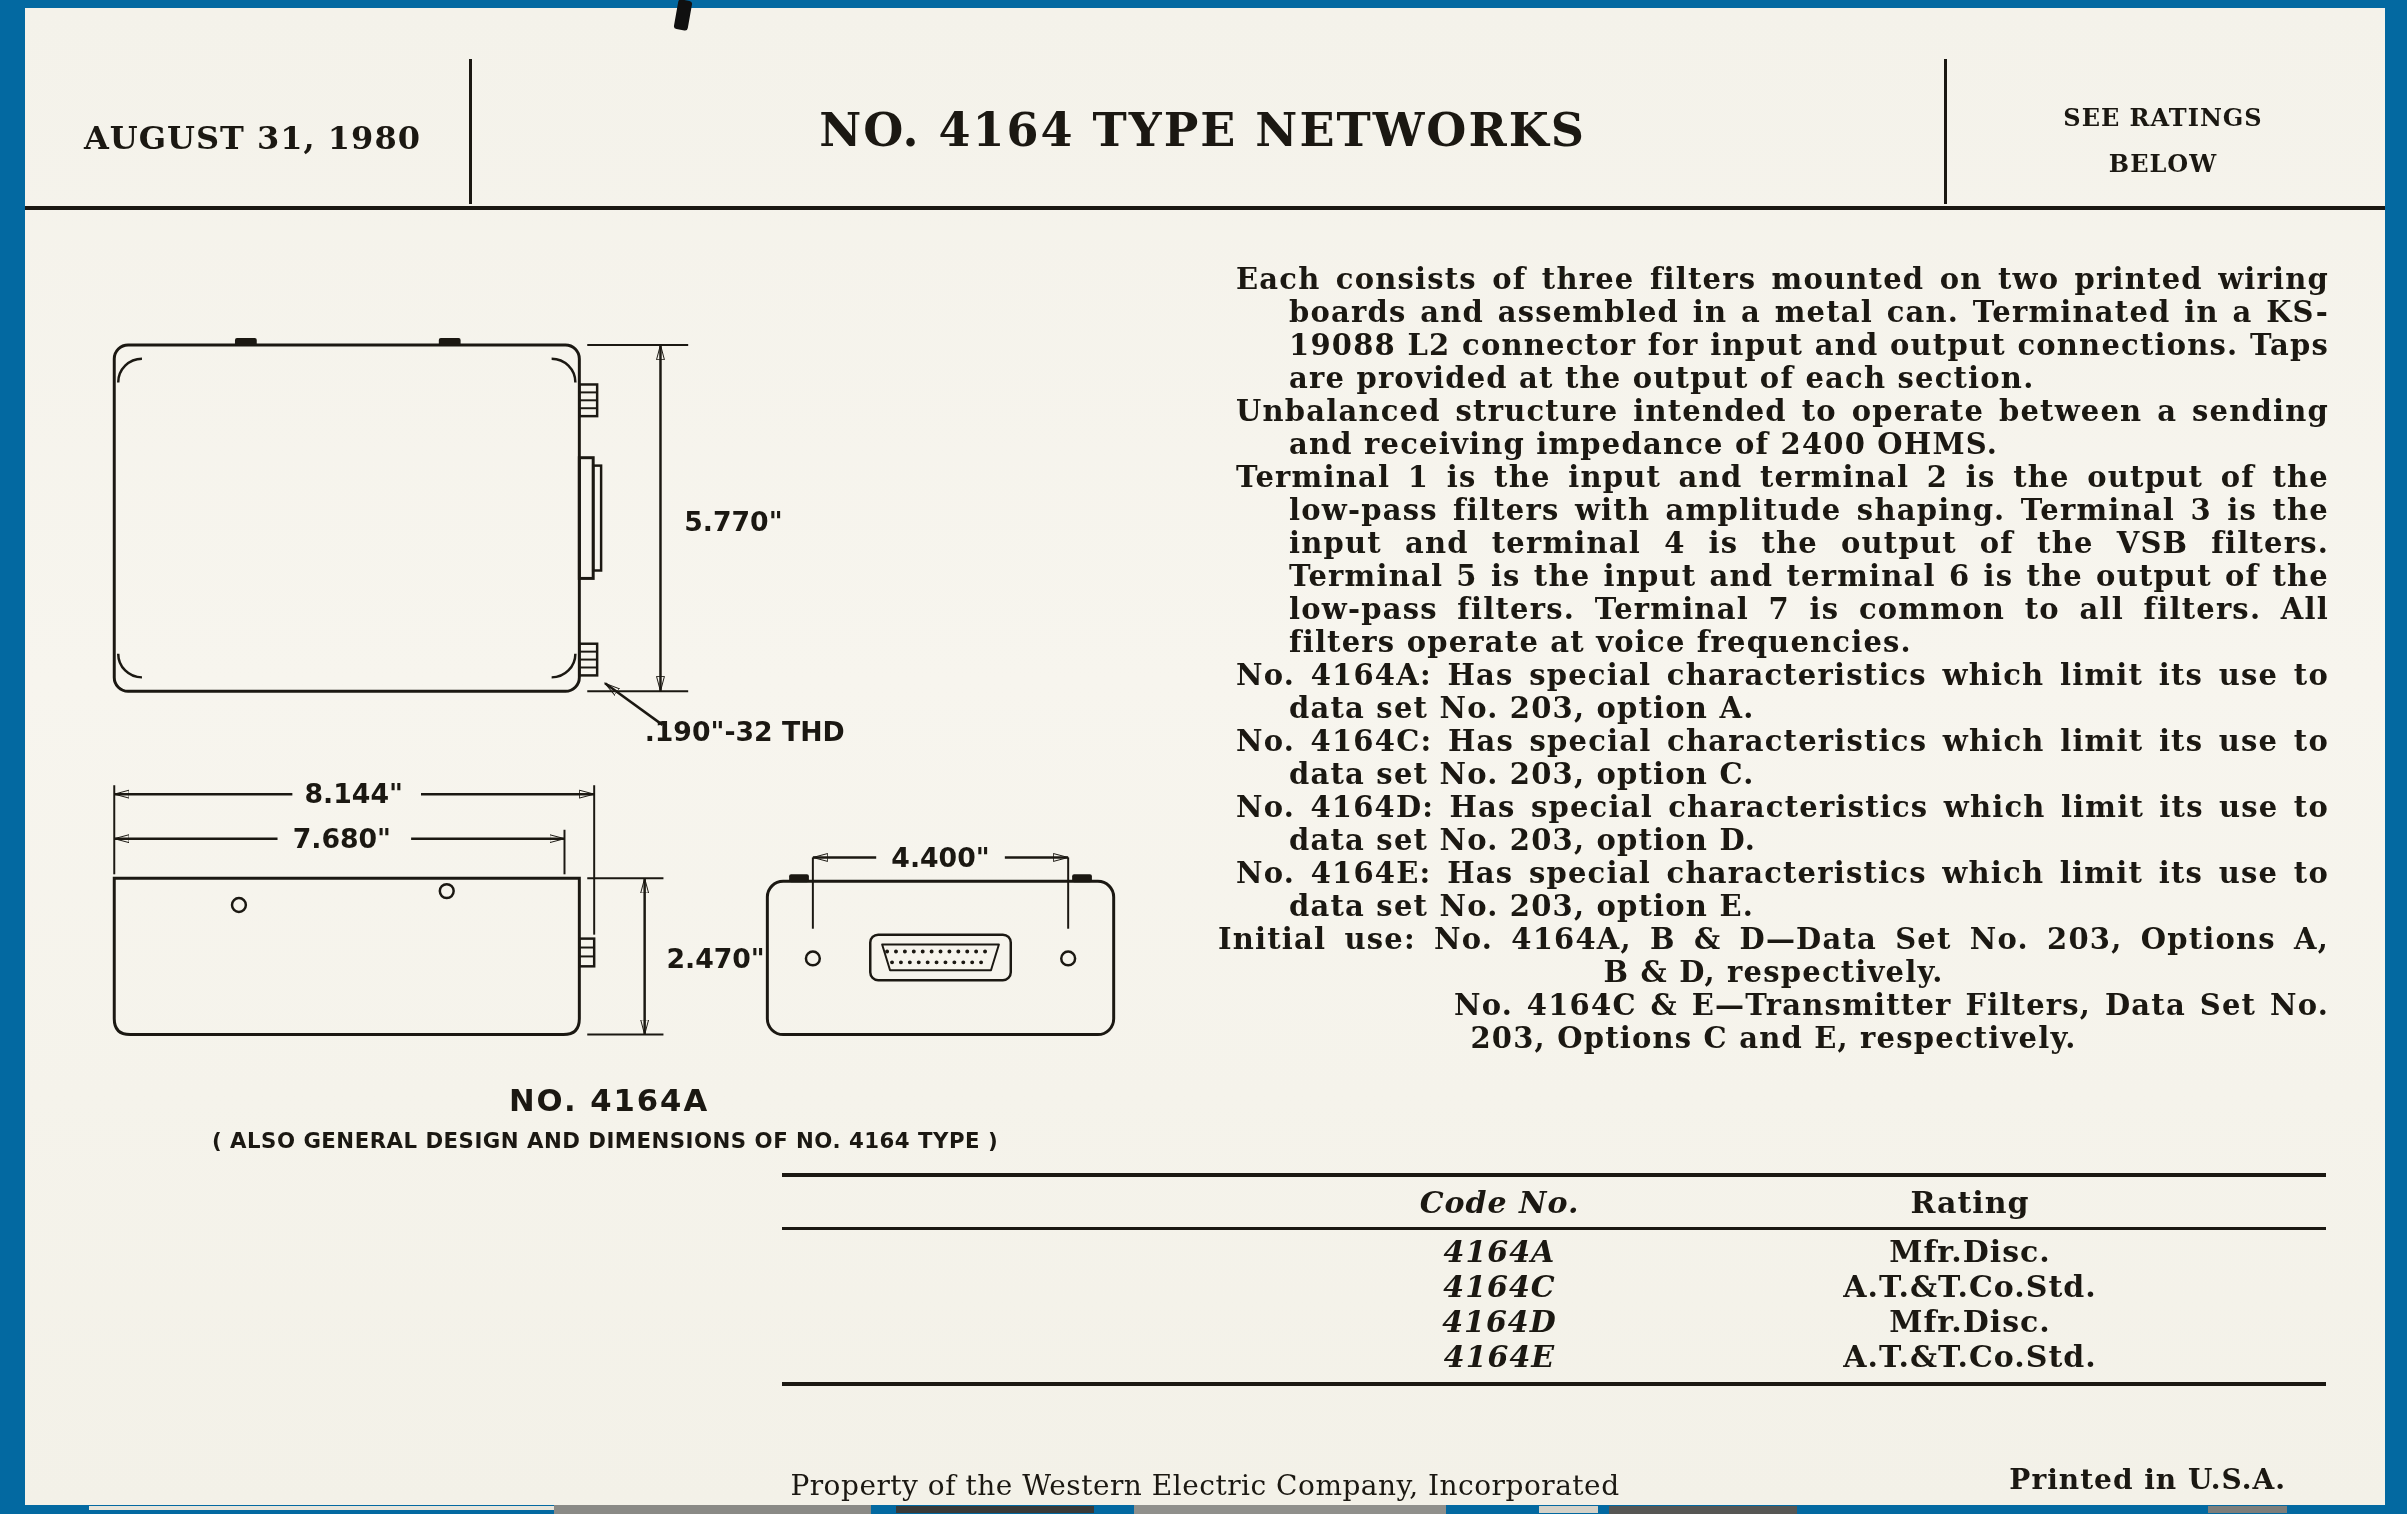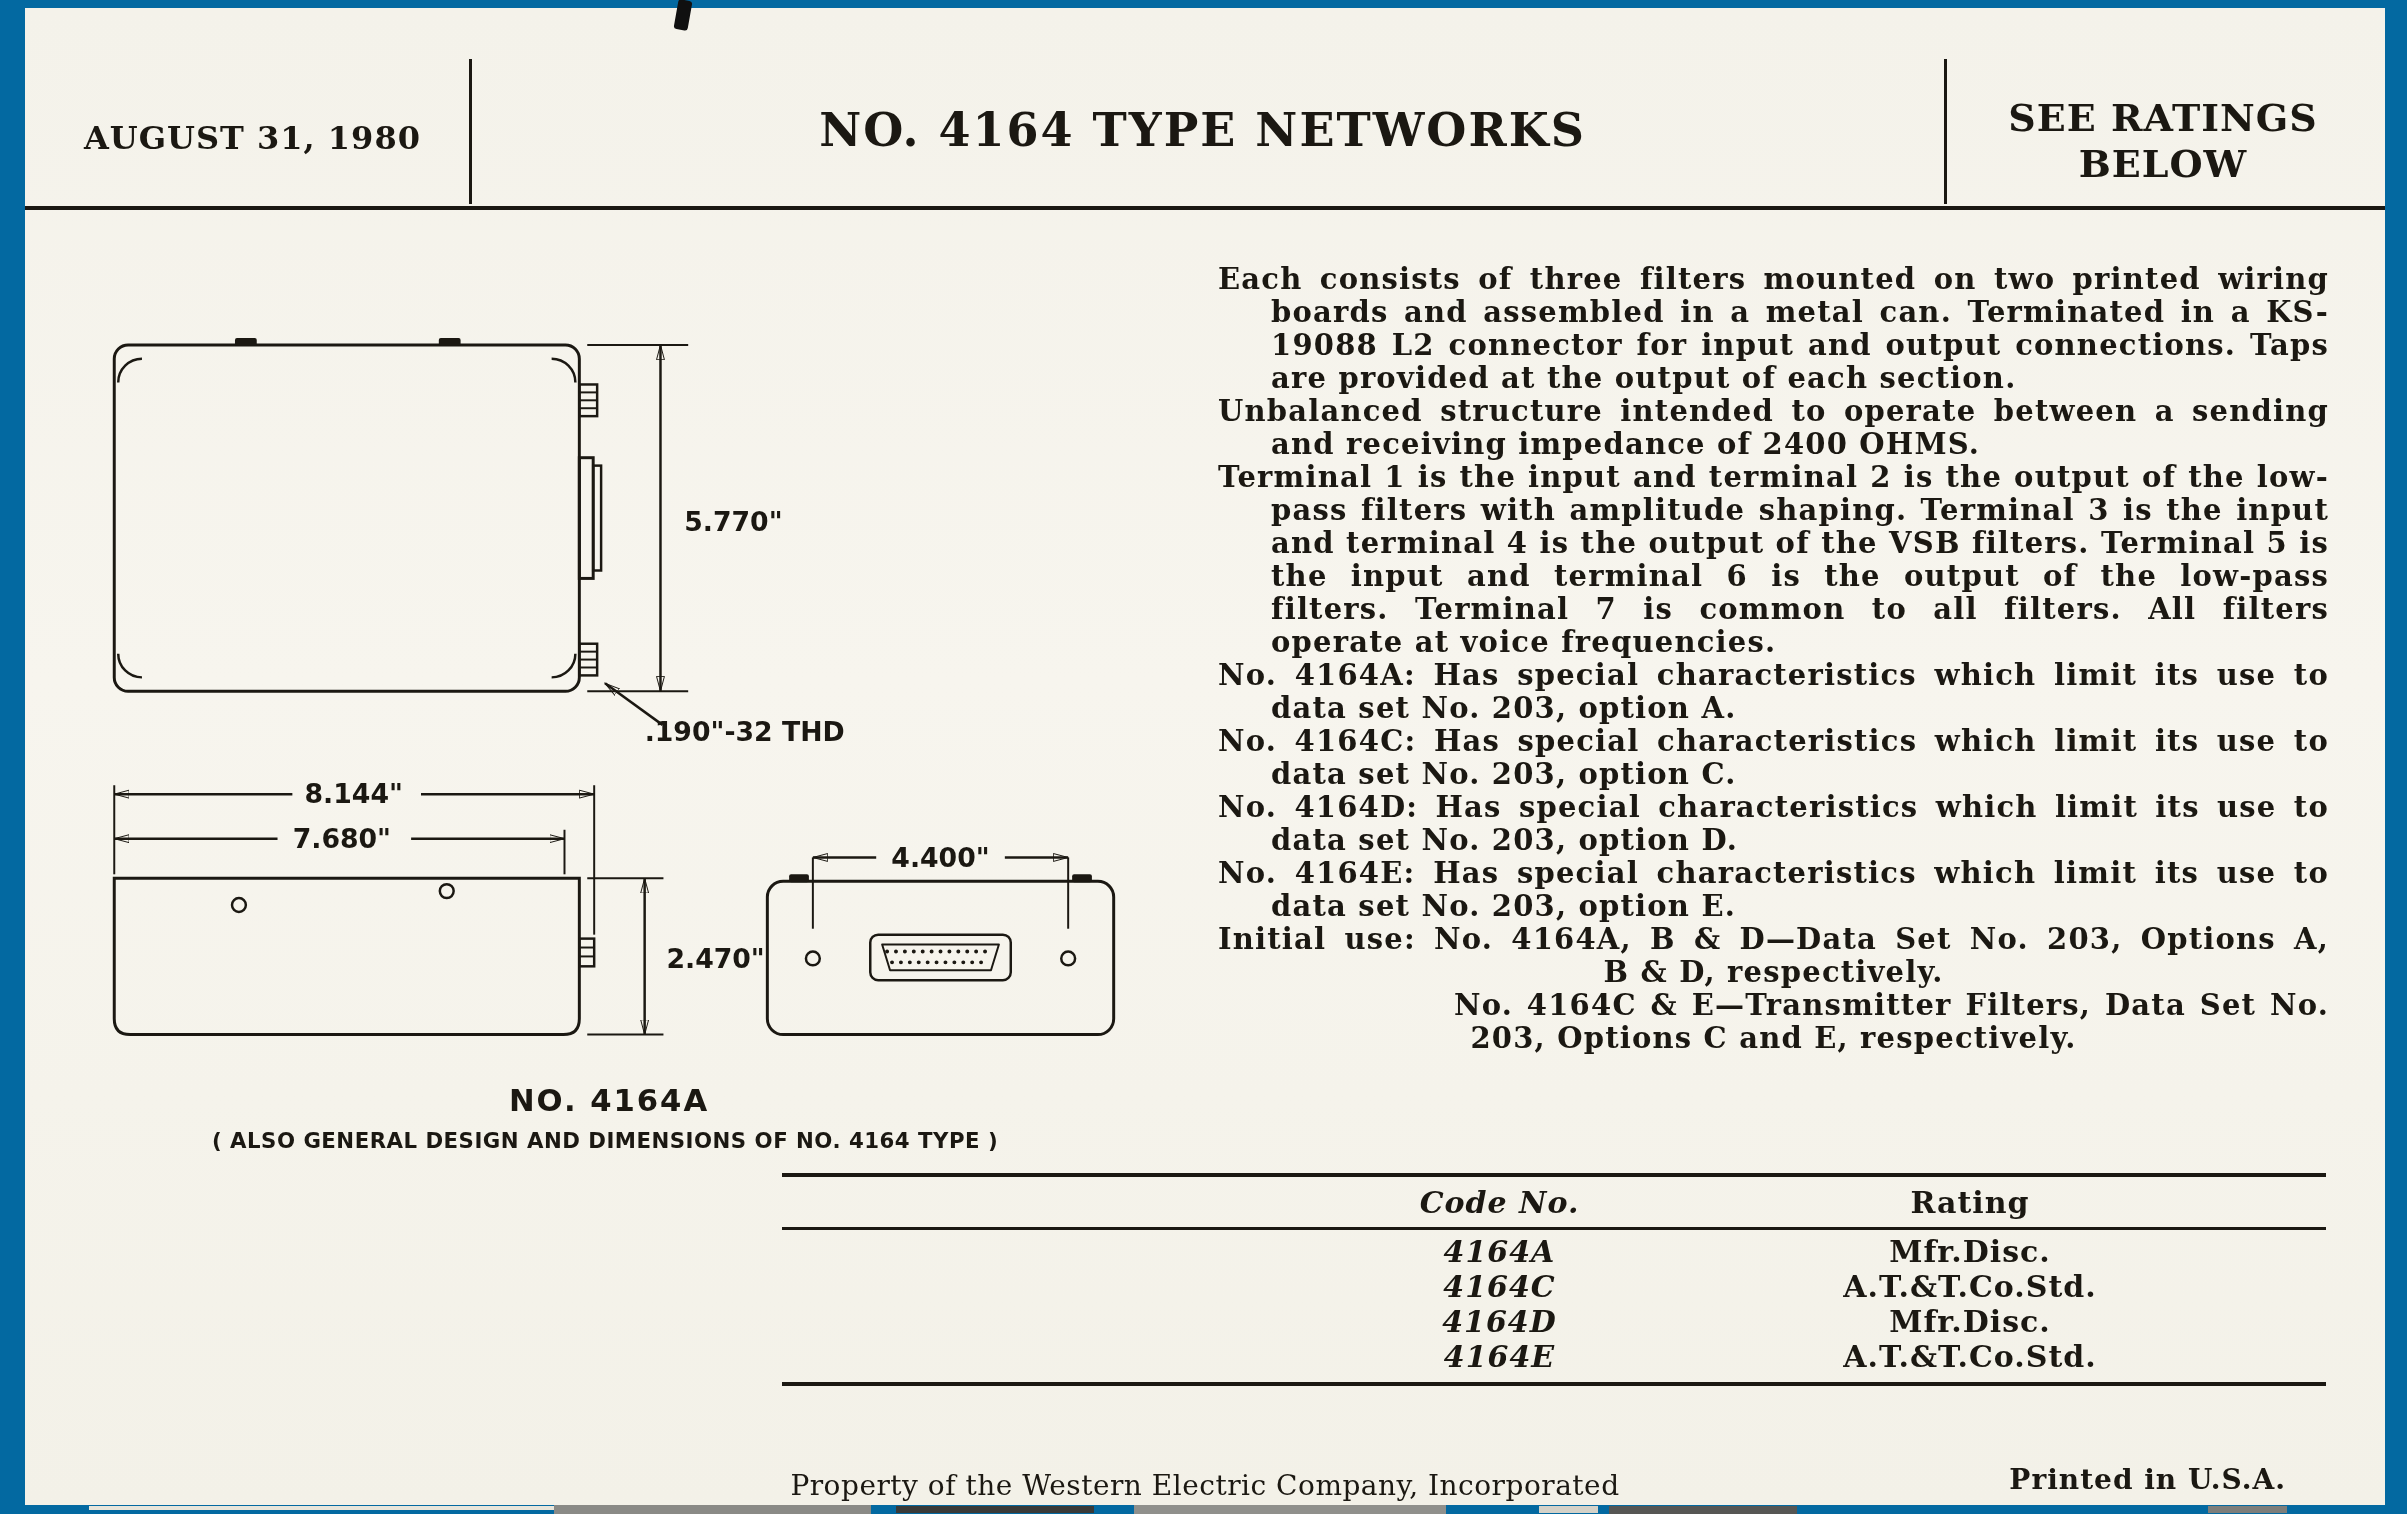--- a/index.html
+++ b/index.html
@@ -12,33 +12,33 @@
     position:absolute; left:25px; top:8px; width:2360px; height:1497px;
     background:linear-gradient(180deg,#f4f2ea 0%,#f7f5ee 45%,#f3f1e8 100%);
   }
   
   .hdr-date { position:absolute; left:59px; top:111px; font-size:32px; font-weight:700; letter-spacing:1px; }
   .hdr-rule-v { position:absolute; top:51px; width:3px; height:145px; background:#1b1812; }
   .v1 { left:444px; } .v2 { left:1919px; }
   .hdr-title { position:absolute; left:455px; top:95px; width:1445px; text-align:center;
     font-size:46px; font-weight:700; letter-spacing:2px; }
   .hdr-ratings { position:absolute; left:1940px; top:87px; width:396px; text-align:center;
-    font-size:38px; font-weight:700; line-height:46px; letter-spacing:1px; }
+    font-size:24px; font-weight:700; line-height:46px; letter-spacing:1px; }
   .hdr-rule-h { position:absolute; left:0; top:198px; width:100%; height:4px; background:#1b1812; }
   
   .drawing { position:absolute; left:69px; top:327px; }
   .drawing path, .drawing rect, .drawing line, .drawing circle { stroke:#1b1812; fill:none; }
   .drawing .fill { fill:#1b1812; stroke:none; }
   .dim-label { font:700 27px "DejaVu Sans","Liberation Sans",sans-serif; fill:#1b1812; stroke:none; }
   .cap { font:700 31px "DejaVu Sans","Liberation Sans",sans-serif; fill:#1b1812; stroke:none; letter-spacing:2px; }
   .subcap { font:700 21.5px "DejaVu Sans","Liberation Sans",sans-serif; fill:#1b1812; stroke:none; letter-spacing:0.5px; }
   
   .desc { position:absolute; left:1193px; top:255px; width:1111px;
     font-size:29px; line-height:33px; font-weight:700; letter-spacing:1.2px; text-align:justify; }
-  .para { padding-left:53px; text-indent:-53px; }
+  .para { padding-left:53px; text-indent:-53px;margin-left:18px; }
   .iu1 { text-align:justify; text-align-last:justify; }
   .iu2 { text-align:center; }
   .iu3 { padding-left:236px; text-align:justify; text-align-last:justify; }
   .iu4 { text-align:center; }
   
   .ratings { position:absolute; left:757px; top:1165px; width:1544px;
     border-top:4px solid #1b1812; border-bottom:4px solid #1b1812;
     font-size:30px; font-weight:700; letter-spacing:1px; }
   .t-head { display:flex; align-items:center; height:53px; border-bottom:3px solid #1b1812; }
   .t-body { padding:4px 0 8px 0; }

